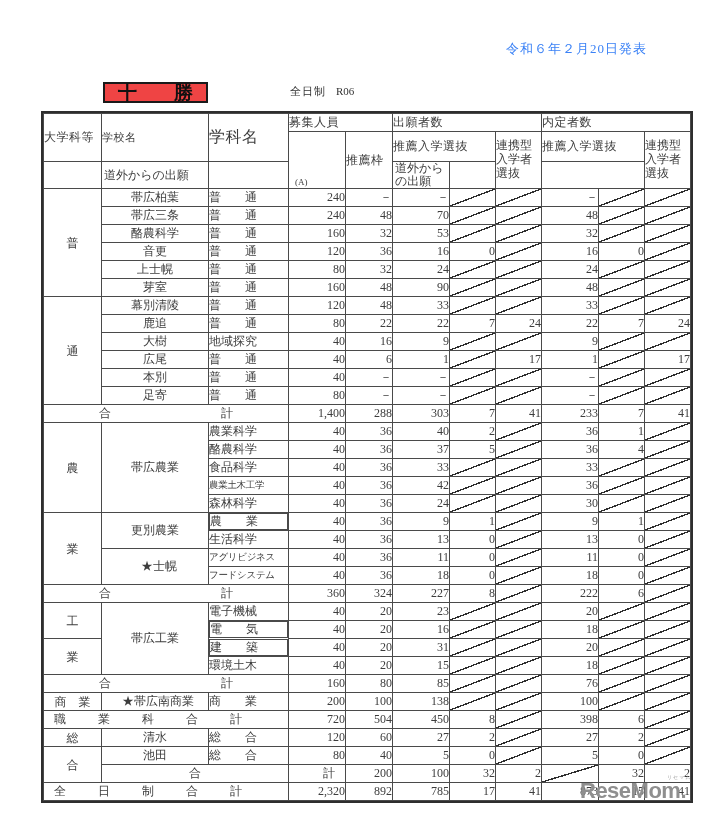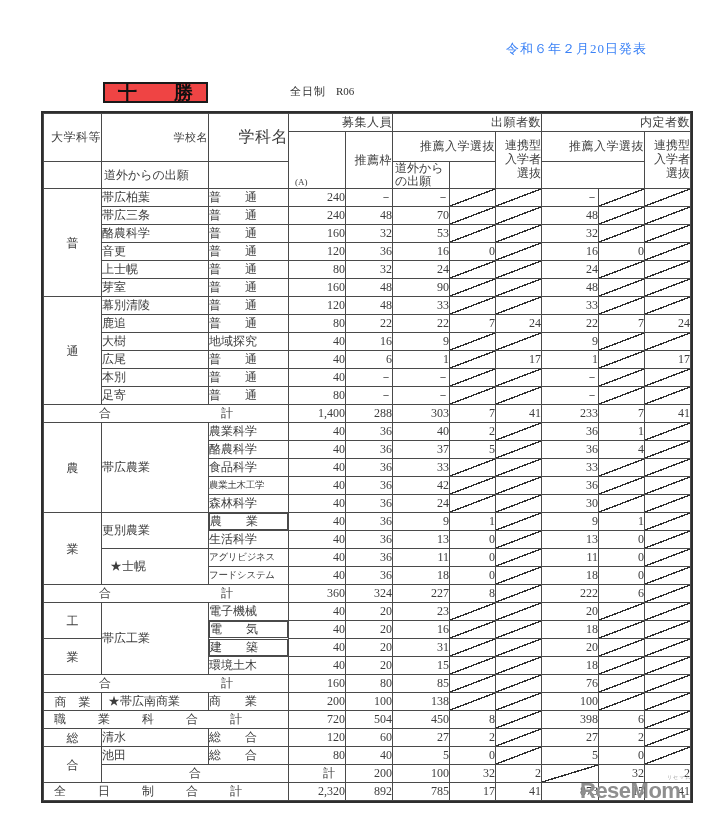--- a/index.html
+++ b/index.html
@@ -86,21 +86,21 @@
   table.main {
     outline: 2px solid #2e2e2e;
     outline-offset: 0px;
   }
 
   .c-num { text-align: right; padding-right: 4px; }
   .c-ctr { text-align: center; }
 
   
   .hd {
-    text-align: right;
+    text-align: left;
     vertical-align: middle;
     font-size: 12px;
     color: #333;
     letter-spacing: 0.5px;
   }
   .hd-tiny  { font-size: 7px;  letter-spacing: 0; line-height: 1.1; }
   .hd-multi { font-size: 10px; line-height: 1.15; letter-spacing: 0; }
 
   .hd-boshu {
     text-align: center;
@@ -119,21 +119,21 @@
     text-align: center;
     vertical-align: middle;
     font-weight: bold;
     font-size: 13px;
     color: #1a1a1a;
     letter-spacing: 0;
     line-height: 1.0;
   }
 
   
-  .school { text-align: left; padding-left: 24px; font-size: 13px; color: #333; }
+  .school { text-align: center; padding-left: 24px; font-size: 13px; color: #333; }
   .course {
     text-align: left;
     padding-left: 6px;
     padding-right: 6px;
     font-size: 13px;
     color: #333;
   }
   .course.spread {
     display: flex;
     justify-content: space-between;

